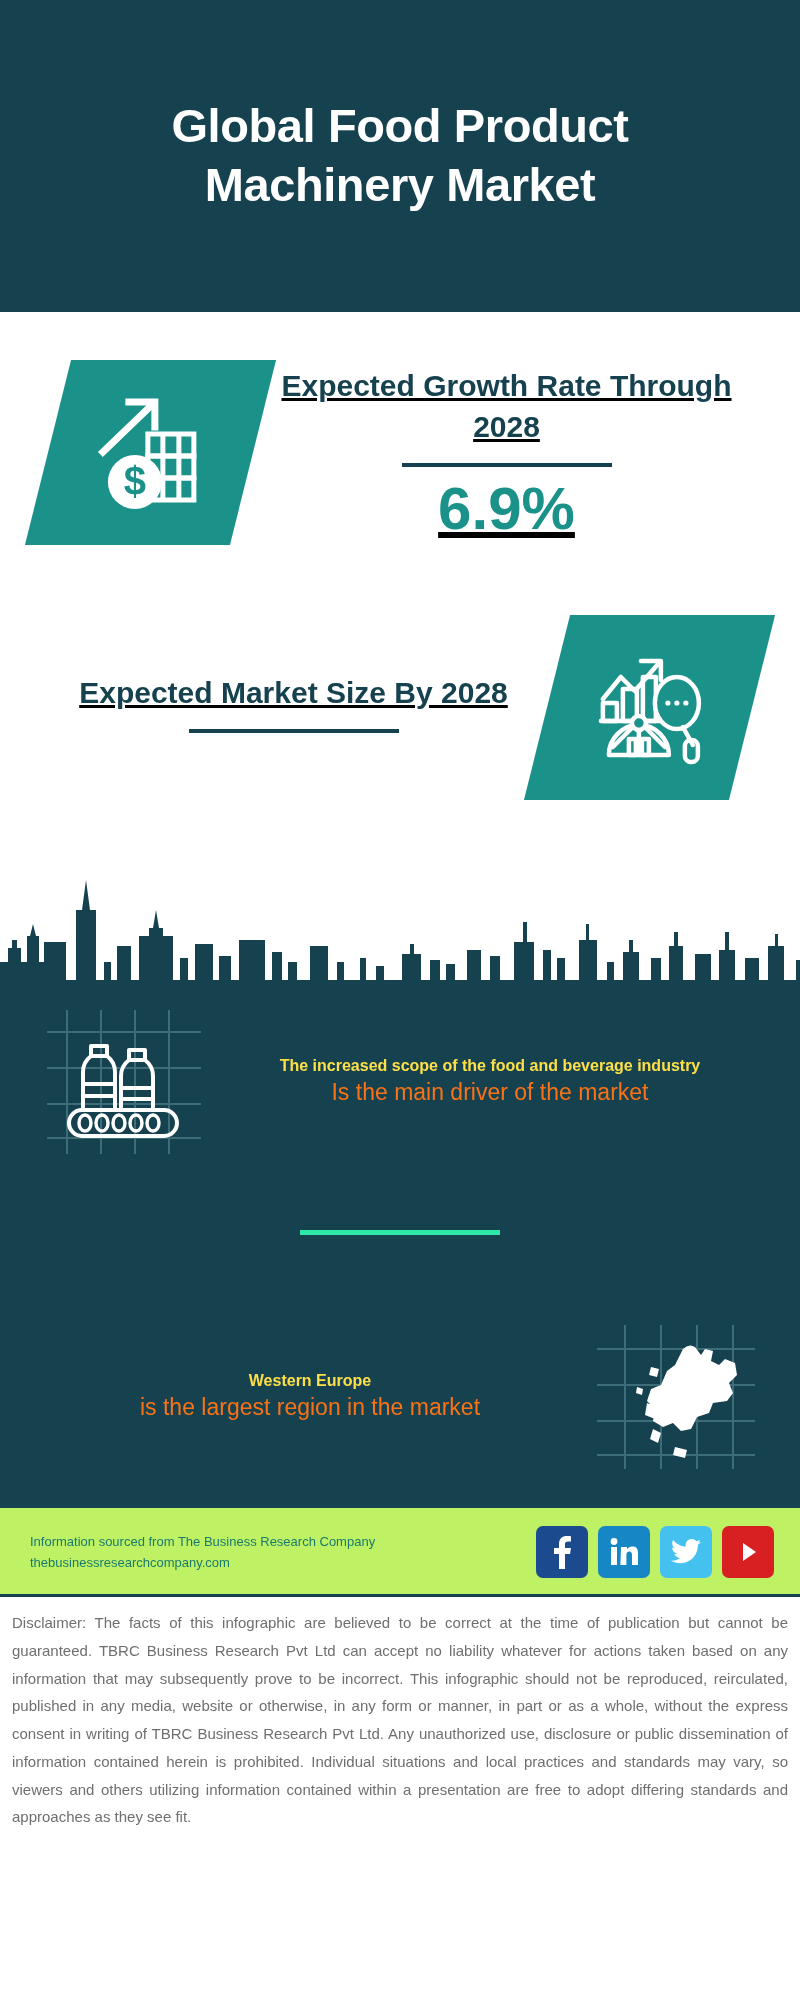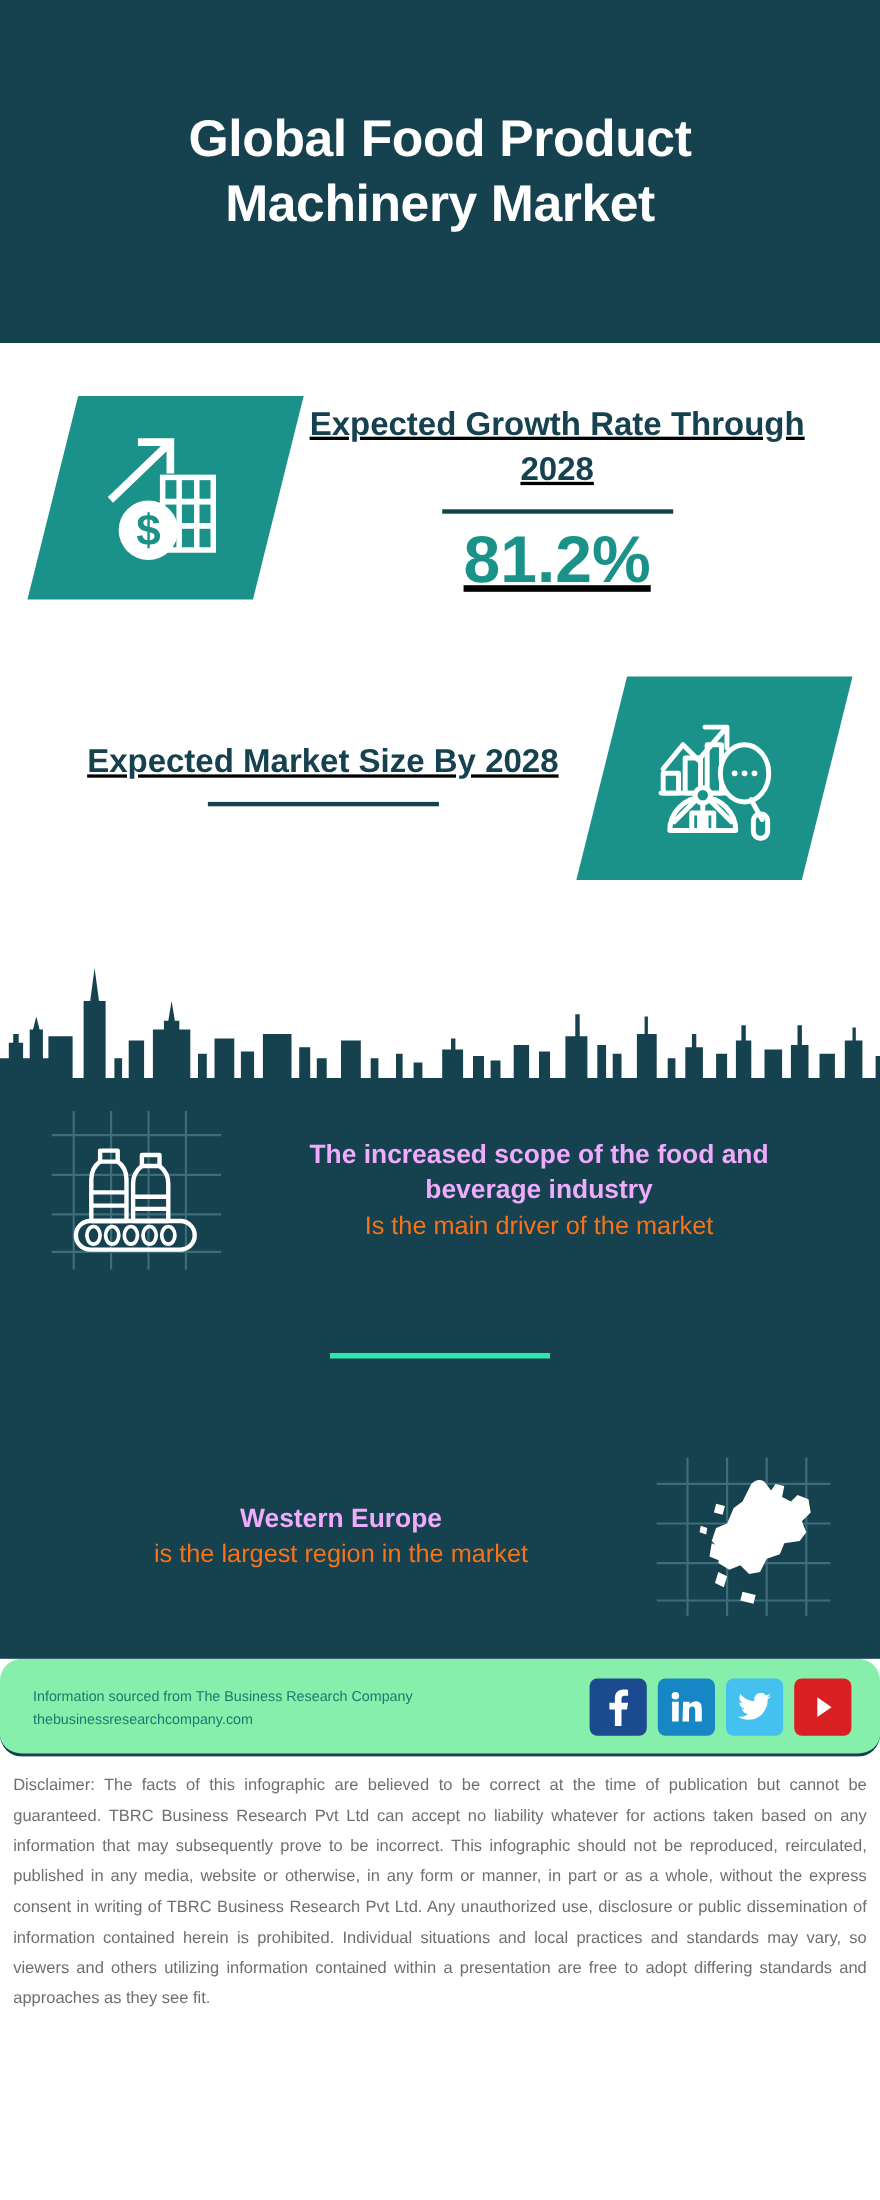--- a/index.html
+++ b/index.html
@@ -66,39 +66,38 @@
   .dark-area {
     background:#16414f;
     padding-bottom:28px;
     position:relative;
   }
   .fact-row { display:flex; align-items:center; padding:22px 34px 6px 34px; }
   .fact-row.rtl { flex-direction:row-reverse; }
   .fact-icon { flex:0 0 auto; width:180px; display:flex; justify-content:center; }
   .fact-text { flex:1; text-align:center; padding:0 14px; }
   .fact-hi {
-    color:#f0abfc; font-size:24px; font-weight:bold; line-height:1.32;
+    color:#fde047; font-size:16px; font-weight:bold; line-height:1.32;
     display:block;
   }
   .fact-sub {
     color:#f97316; font-size:23px; font-weight:normal; line-height:1.36;
     display:block; margin-top:1px;
   }
   .green-divider {
     width:200px; height:5px; background:#2ee6a8;
     margin:62px auto 62px auto;
   }
 
   
   .source-bar {
-    background:#86efac;
+    background:#bef264;
     display:flex; align-items:center; justify-content:space-between;
     padding:18px 26px 16px 30px;
     border-bottom:3px solid #16414f;
-    border-radius:20px;
   }
   .source-text { color:#1a7a6e; font-size:13px; line-height:1.65; }
   .source-text div:last-child { }
   .socials { display:flex; gap:10px; }
   .sicon {
     width:52px; height:52px; border-radius:7px;
     display:flex; align-items:center; justify-content:center;
   }
   .s-fb { background:#1b4a8f; }
   .s-li { background:#1686c4; }
@@ -141,21 +140,21 @@
               <line x1="88" y1="40" x2="88" y2="106"></line>
             </g>
             <circle cx="44" cy="88" r="27" fill="#ffffff"></circle>
             <text x="44" y="101" font-family="Liberation Sans, sans-serif" font-size="40" font-weight="bold" fill="#1a9289" text-anchor="middle">$</text>
           </svg>
         </div>
       </div>
       <div class="stat-text">
         <div class="stat-title">Expected Growth Rate Through 2028</div>
         <div class="stat-rule"></div>
-        <div class="stat-value">81.2%</div>
+        <div class="stat-value">6.9%</div>
       </div>
     </div>
 
     <div class="stat-row rtl block2">
       <div class="para-icon">
         <div class="para-inner">
           <svg width="122" height="122" viewBox="0 0 122 122">
             <g fill="none" stroke="#ffffff" stroke-width="4.5" stroke-linecap="round" stroke-linejoin="round">
               <polyline points="14,52 32,30 46,44 70,16"></polyline>
               <polyline points="52,14 72,14 72,33"></polyline>

